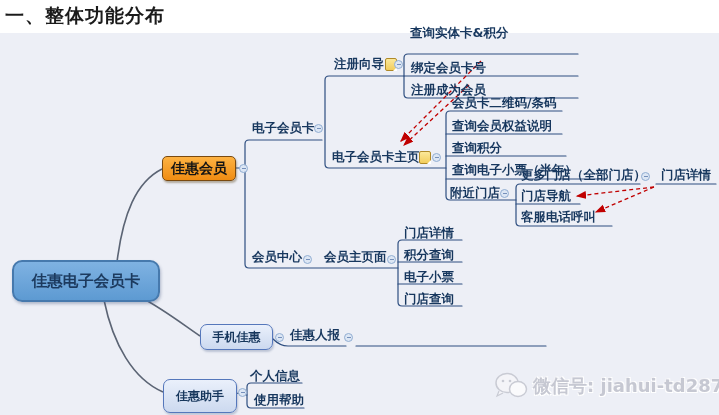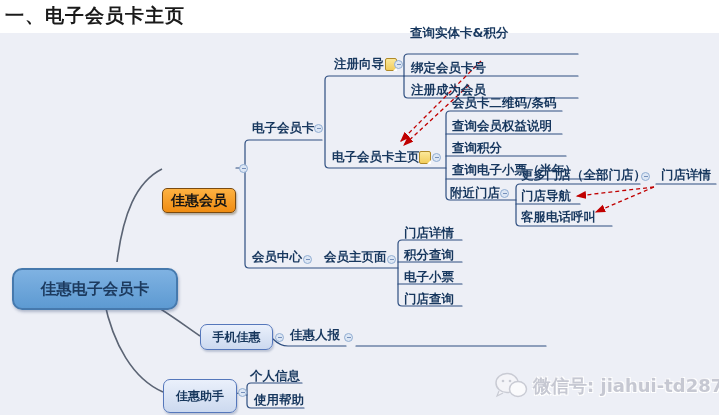--- a/index.html
+++ b/index.html
@@ -8,39 +8,39 @@
   #page-title{position:absolute;left:5px;top:3px;font-size:19px;font-weight:bold;color:#1a1a1a;
               letter-spacing:1px;white-space:nowrap;}
   #canvas-bg{position:absolute;left:0;top:33px;width:719px;height:382px;background:#edeff6;}
   svg.lines{position:absolute;left:0;top:0;pointer-events:none;}
   .topic{position:absolute;font-size:12.5px;font-weight:bold;color:#17375e;white-space:nowrap;line-height:13px;}
   .boxnode{position:absolute;display:flex;align-items:center;justify-content:center;
            box-sizing:border-box;white-space:nowrap;font-weight:bold;}
   .root-node{background:linear-gradient(#7fb2e2,#5d9ad2);border:2px solid #4679ad;border-radius:10px;
              color:#1c3a5e;font-size:15.5px;box-shadow:1px 2px 3px rgba(60,80,120,.35);}
   .member-node{background:linear-gradient(#fdb242,#f08c12);border:1.5px solid #7a4a10;border-radius:5px;
-             color:#141414;font-size:14px;box-shadow:1px 2px 2px rgba(90,70,30,.4);margin-top:32px;}
+             color:#141414;font-size:14px;box-shadow:1px 2px 2px rgba(90,70,30,.4);}
   .blue-node{background:linear-gradient(#eaf0fb,#ccd9ef);border:1.5px solid #5577bb;border-radius:7px;
              color:#16365c;font-size:12px;box-shadow:1px 2px 2px rgba(80,100,140,.3);}
   .collapse{position:absolute;width:9px;height:9px;border-radius:50%;background:#dce6f4;
             border:1px solid #92aed2;box-sizing:border-box;}
   .collapse::after{content:"";position:absolute;left:1.5px;right:1.5px;top:3px;height:1px;background:#7590bb;}
   .note{position:absolute;width:12px;height:13px;background:linear-gradient(#fbe89a,#f2cd5c);
         border:1px solid #b08a28;border-radius:2px;box-sizing:border-box;}
   .note::after{content:"";position:absolute;right:-1px;bottom:-1px;width:0;height:0;
                border-left:4px solid transparent;border-bottom:4px solid #fff;}
   #watermark{position:absolute;left:494px;top:372px;display:flex;align-items:center;gap:5px;}
   #watermark .wm-text{font-size:18px;font-weight:bold;color:#c6c8d2;
         text-shadow:1px 1px 0 #ffffff,-1px -1px 0 #f2f2f6,1px -1px 0 #fff,-1px 1px 0 #fff;white-space:nowrap;}
 </style>
 </head>
 <body>
 
 <div id="stage">
-  <div id="page-title">一、电子会员卡主页</div>
+  <div id="page-title">一、整体功能分布</div>
   <div id="canvas-bg"></div>
 
   <svg class="lines" width="719" height="415" viewBox="0 0 719 415">
     <defs>
       <marker id="ra" markerWidth="9" markerHeight="8" refX="7" refY="3" orient="auto">
         <path d="M0,0 L8,3 L0,6 z" fill="#c00000"></path>
       </marker>
     </defs>
 
     <g stroke="#5b6474" stroke-width="1.6" fill="none">
@@ -72,21 +72,21 @@
     </g>
 
     <g stroke="#c00000" stroke-width="1.3" fill="none" stroke-dasharray="4,3">
       <path d="M481,61 L401,141" marker-end="url(#ra)"></path>
       <path d="M469,85 L404,145" marker-end="url(#ra)"></path>
       <path d="M654,187 L577,196" marker-end="url(#ra)"></path>
       <path d="M654,187 L596,212" marker-end="url(#ra)"></path>
     </g>
   </svg>
 
-  <div class="boxnode root-node" style="left:12px;top:268px;width:166px;height:42px">佳惠电子会员卡</div>
+  <div class="boxnode root-node" style="left:12px;top:260px;width:148px;height:42px">佳惠电子会员卡</div>
   <div class="boxnode member-node" style="left:162px;top:156px;width:74px;height:25px">佳惠会员</div>
   <div class="boxnode blue-node" style="left:200px;top:324px;width:73px;height:26px">手机佳惠</div>
   <div class="boxnode blue-node" style="left:163px;top:379px;width:74px;height:34px">佳惠助手</div>
 
   <div class="topic" style="left:252px;top:121px">电子会员卡</div>
   <div class="topic" style="left:334px;top:57px">注册向导</div>
   <div class="topic" style="left:410px;top:26px">查询实体卡&amp;积分</div>
   <div class="topic" style="left:411px;top:61px">绑定会员卡号</div>
   <div class="topic" style="left:411px;top:83px">注册成为会员</div>
   <div class="topic" style="left:332px;top:150px">电子会员卡主页</div>

